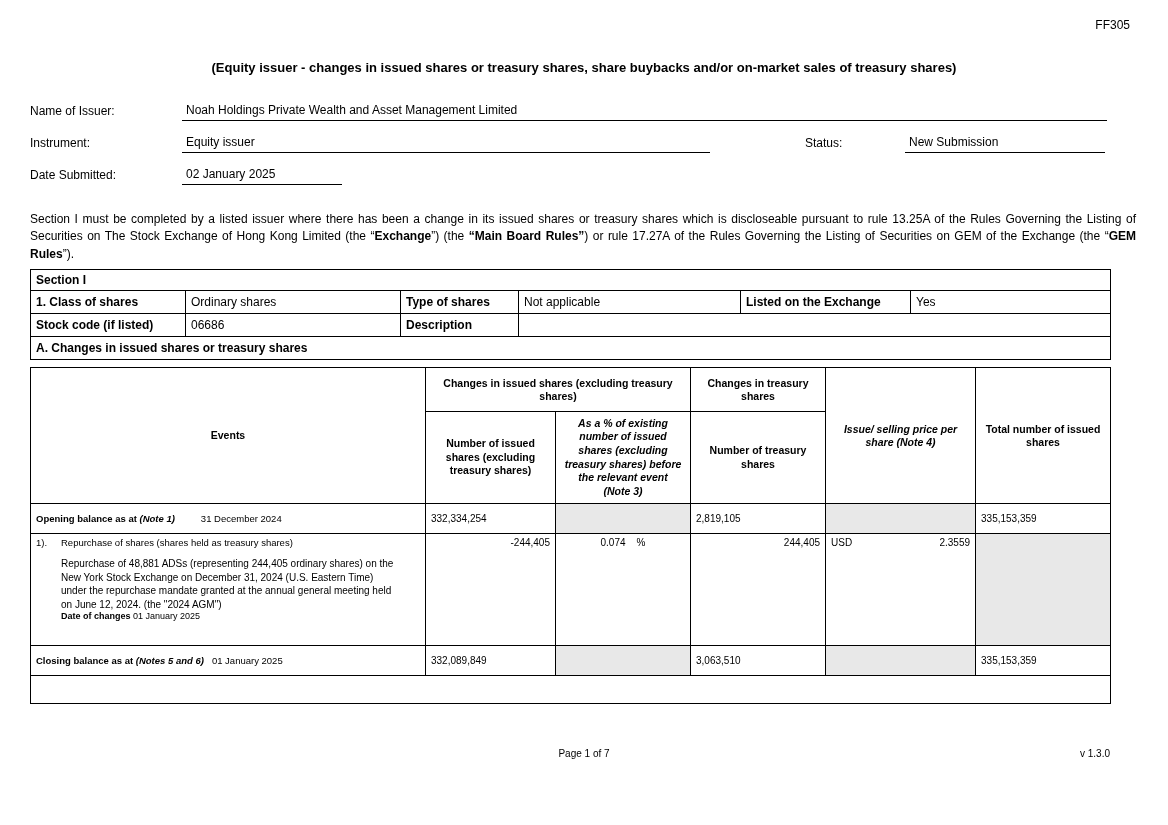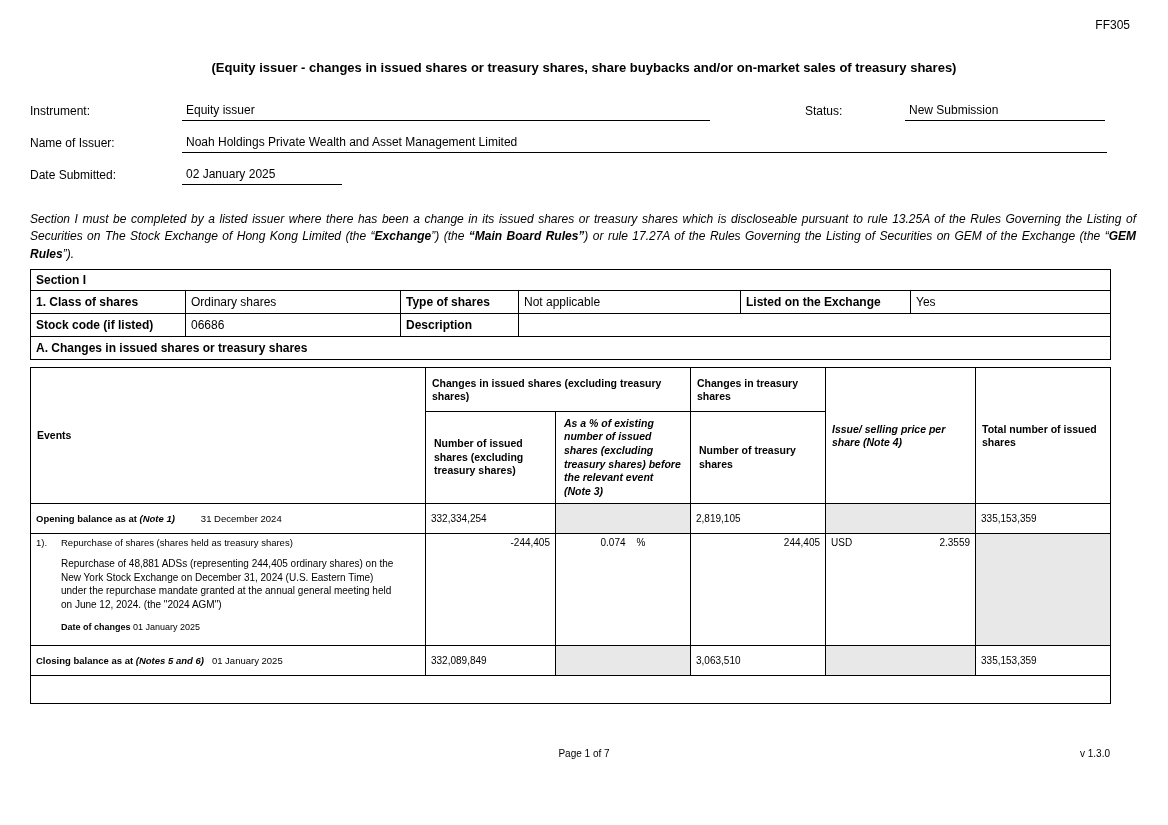--- a/index.html
+++ b/index.html
@@ -28,38 +28,37 @@
   .uline { border-bottom: 1px solid #000; padding-bottom: 3px; padding-left: 4px; }
   .w-instr { width: 528px; }
   .status-label { margin-left: 95px; width: 100px; padding-bottom: 3px; }
   .w-status { width: 200px; }
   .w-issuer { width: 925px; }
   .w-date { width: 160px; }
 
   .intro {
     margin-top: 26px;
     font-size: 12px;
-    font-style: italic;
     line-height: 1.45;
     text-align: justify;
     padding-right: 2px;
   }
   .intro b { font-weight: bold; }
 
   table { border-collapse: collapse; table-layout: fixed; }
   td { border: 1px solid #000; padding: 2px 5px; vertical-align: middle; overflow: hidden; }
   .b { font-weight: bold; }
   .bi { font-weight: bold; font-style: italic; }
 
   .sec1 { width: 1080px; margin-top: 6px; font-size: 12px; }
   .sec1 td { height: 23px; }
   .sec1 .hdr td { height: 21px; }
 
   .events { width: 1080px; margin-top: 7px; }
-  .events td.center { }
+  .events td.center { text-align: center; }
   .events .h1 td { height: 44px; font-size: 10.5px; line-height: 1.25; padding: 2px 6px; }
   .events .h2 td { height: 92px; font-size: 10.5px; line-height: 1.3; padding: 2px 8px; }
   .events td.num { font-size: 10px; }
   .events td.datacell { font-size: 10px; }
   .shaded { background: #e8e8e8; }
   .row-bal td { height: 30px; }
   .row-bal .events-cell { font-size: 9.5px; }
   .row-ev td { height: 112px; vertical-align: top; padding-top: 3px; }
   .row-ev td.num { text-align: right; }
   .empty-row td { height: 28px; }
@@ -70,21 +69,21 @@
   .bal-date-open { margin-left: 26px; font-size: 9.5px; }
   .bal-date-close { margin-left: 8px; font-size: 9.5px; }
 
   .ev-head { display: flex; font-size: 9.5px; }
   .ev-index { width: 25px; flex: none; }
   .ev-desc {
     margin-left: 25px; margin-top: 9px;
     font-size: 10px; line-height: 1.35;
     width: 340px;
   }
-  .ev-dateline { margin-left: 25px; margin-top: 11px; font-size: 9px; display: flex; }
+  .ev-dateline { margin-left: 25px; font-size: 9px; display: flex; }
   .ev-dateline .lbl { font-weight: bold; width: 72px; flex: none; }
 
   .pct-wrap { display: flex; justify-content: center; }
   .pct-sign { width: 14px; text-align: right; margin-left: 6px; }
   .price-wrap { display: flex; justify-content: space-between; }
 
   .footer { position: absolute; top: 748px; left: 0; width: 1168px; font-size: 10px; }
   .footer .page-num { display: block; text-align: center; }
   .footer .version { position: absolute; right: 58px; top: 0; text-align: center; }
 </style>
@@ -94,28 +93,28 @@
 <div class="page">
 
   <div class="form-code">FF305</div>
 
   <div class="title-block">
     <div class="t2">(Equity issuer - changes in issued shares or treasury shares, share buybacks and/or on-market sales of treasury shares)</div>
   </div>
 
   <div class="form-area">
     <div class="form-row">
+      <div class="form-label">Name of Issuer:</div>
+      <div class="uline w-issuer">Noah Holdings Private Wealth and Asset Management Limited</div>
+    </div>
+    <div class="form-row">
       <div class="form-label">Instrument:</div>
       <div class="uline w-instr">Equity issuer</div>
       <div class="status-label">Status:</div>
       <div class="uline w-status">New Submission</div>
-    </div>
-    <div class="form-row">
-      <div class="form-label">Name of Issuer:</div>
-      <div class="uline w-issuer">Noah Holdings Private Wealth and Asset Management Limited</div>
     </div>
     <div class="form-row">
       <div class="form-label">Date Submitted:</div>
       <div class="uline w-date">02 January 2025</div>
     </div>
   </div>
 
   <div class="intro"><span>Section I must be completed by a listed issuer where there has been a change in its issued shares or treasury shares which is discloseable pursuant to rule 13.25A of the Rules Governing the Listing of Securities on The Stock Exchange of Hong Kong Limited (the “</span><b>Exchange</b><span>”) (the </span><b>“Main Board Rules”</b><span>) or rule 17.27A of the Rules Governing the Listing of Securities on GEM of the Exchange (the “</span><b>GEM Rules</b><span>”).</span></div>
 
   <table class="sec1">

